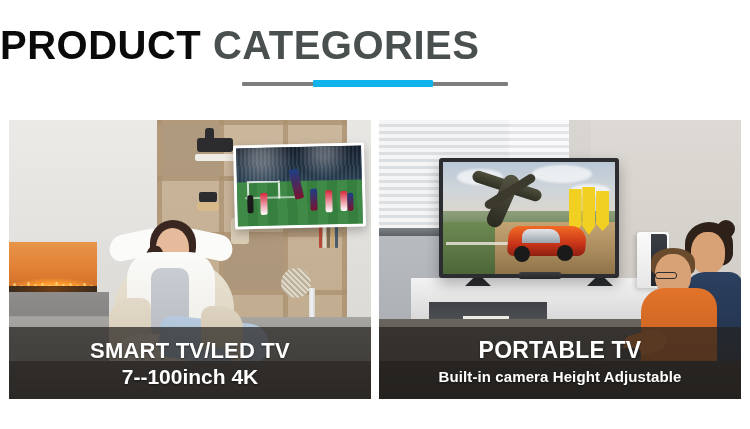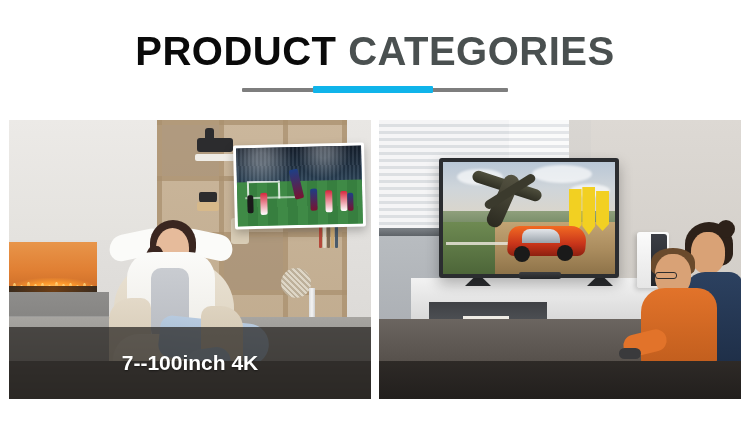--- a/index.html
+++ b/index.html
@@ -5,21 +5,21 @@
   * { box-sizing: border-box; margin: 0; padding: 0; }
   html, body {
     width: 750px; height: 429px;
     background: #ffffff;
     font-family: "Liberation Sans", sans-serif;
     overflow: hidden;
   }
   .page { position: relative; width: 750px; height: 429px; background: #fff; }
 
   
-  .header { width: 100%; padding-top: 28px; text-align: center; }
+  .header { width: 100%; padding-top: 22px; text-align: left; }
   .title {
     font-size: 40px; font-weight: bold; letter-spacing: 0.5px;
     line-height: 46px; white-space: nowrap;
   }
   .title .word-a { color: #0a0a0a; }
   .title .word-b { color: #4a5050; }
 
   .divider { position: relative; width: 266px; height: 6px; margin: 12px auto 0; }
   .divider .bar-gray {
     position: absolute; left: 0; top: 2px; width: 266px; height: 4px;
@@ -497,20 +497,21 @@
         <div class="l-chair-arm-l"></div>
         <div class="l-chair-seat"></div>
         <div class="l-legs"></div>
         <div class="l-chair-arm-r"></div>
         <div class="l-legs2"></div>
 
         <div class="l-floor-front"></div>
       </div>
 
       <div class="caption">
+        <div class="line1">SMART TV/LED TV</div>
         <div class="line2">7--100inch      4K</div>
       </div>
     </div>
 
     <div class="card card-right">
       <div class="scene">
         <div class="r-wall"></div>
         <div class="r-wall-right"></div>
         <div class="r-blinds"></div>
         <div class="r-blinds2"></div>
@@ -558,16 +559,20 @@
         <div class="r-woman-body"></div>
         <div class="r-man-hair"></div>
         <div class="r-man-head"></div>
         <div class="r-man-glass"></div>
         <div class="r-man-body"></div>
         <div class="r-man-arm"></div>
         <div class="r-gamepad"></div>
         <div class="r-floor-front"></div>
       </div>
 
+      <div class="caption">
+        <div class="line1">PORTABLE TV</div>
+        <div class="line2">Built-in camera  Height Adjustable</div>
+      </div>
     </div>
 
   </div>
 </div>
 
 </body></html>

